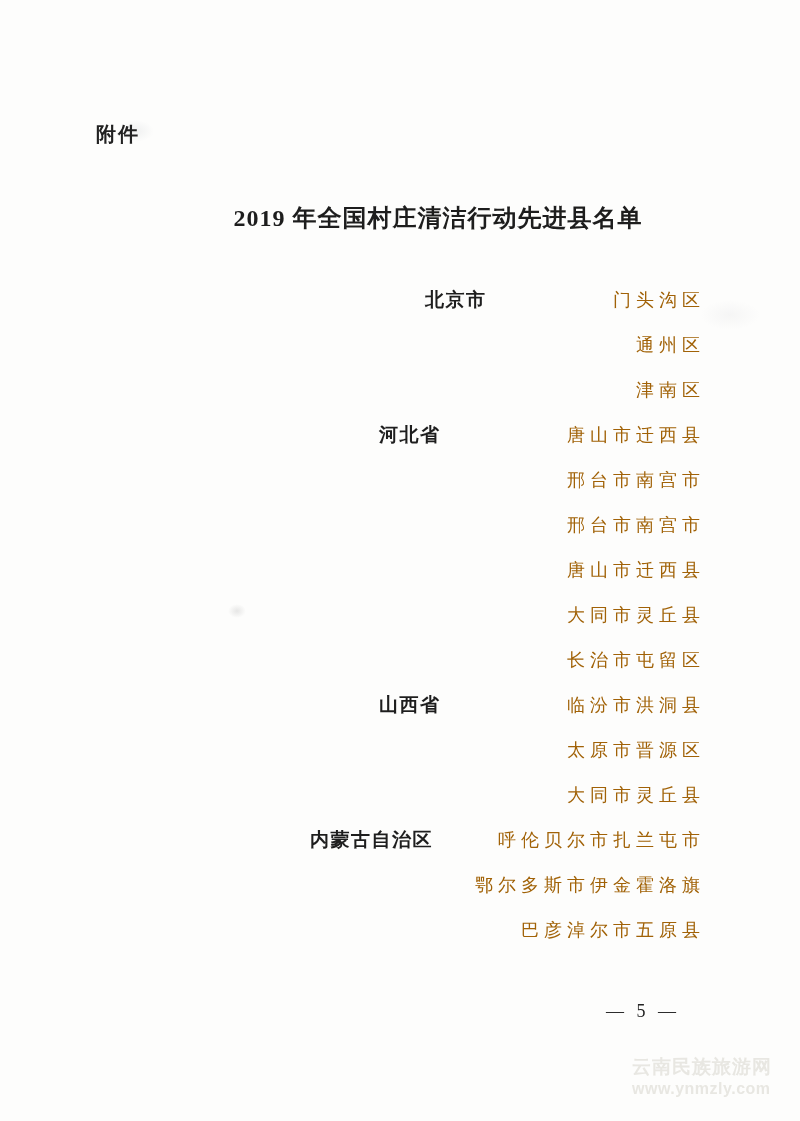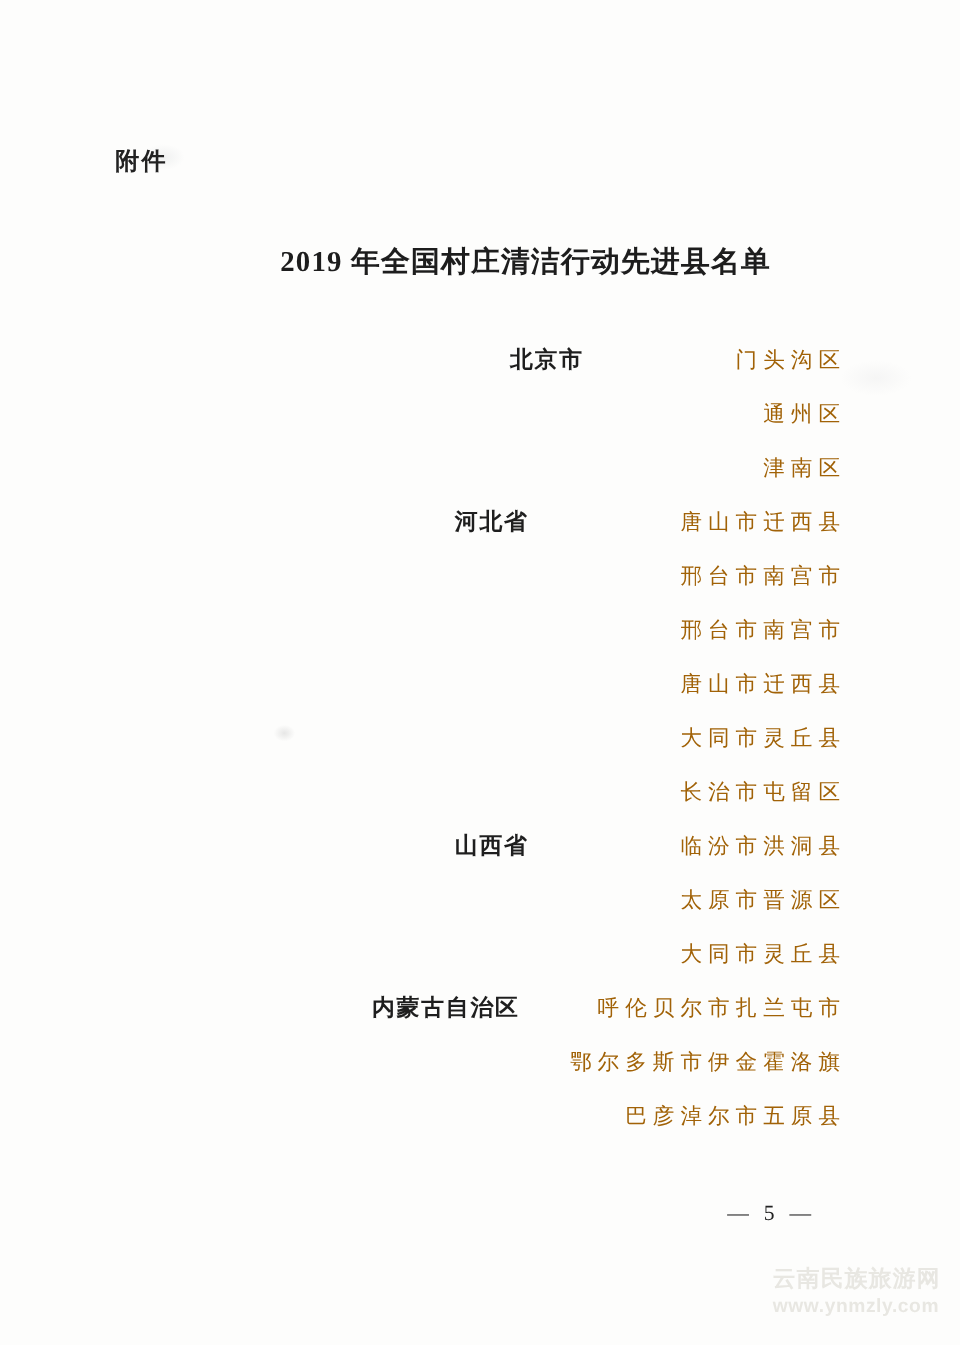--- a/index.html
+++ b/index.html
@@ -92,21 +92,21 @@
     left: 606px;
     top: 1001px;
     font-size: 18px;
     letter-spacing: 4px;
     color: #222;
     font-family: "Liberation Serif", serif;
   }
 
   .watermark {
     position: absolute;
-    right: 16px;
+    right: 28px;
     top: 1056px;
     text-align: left;
     font-family: "Liberation Sans", sans-serif;
     font-weight: 700;
     color: #e8e7e2;
     user-select: none;
     line-height: 1.2;
   }
   .watermark .wm-line1 {
     font-size: 19px;

